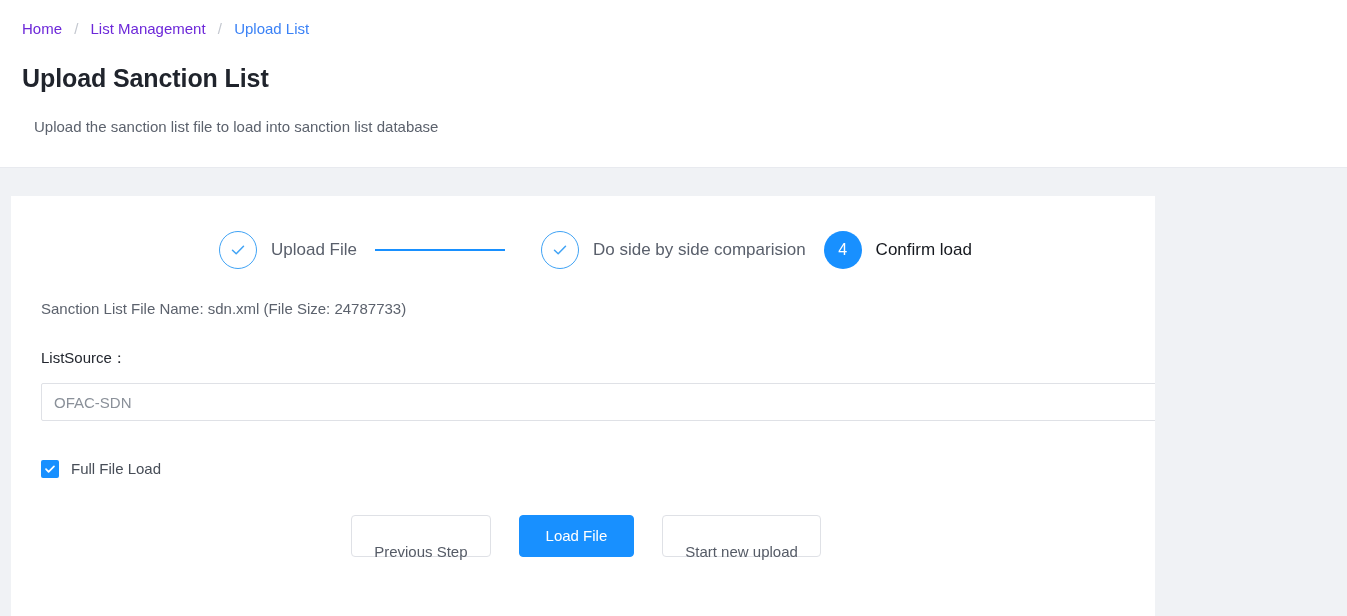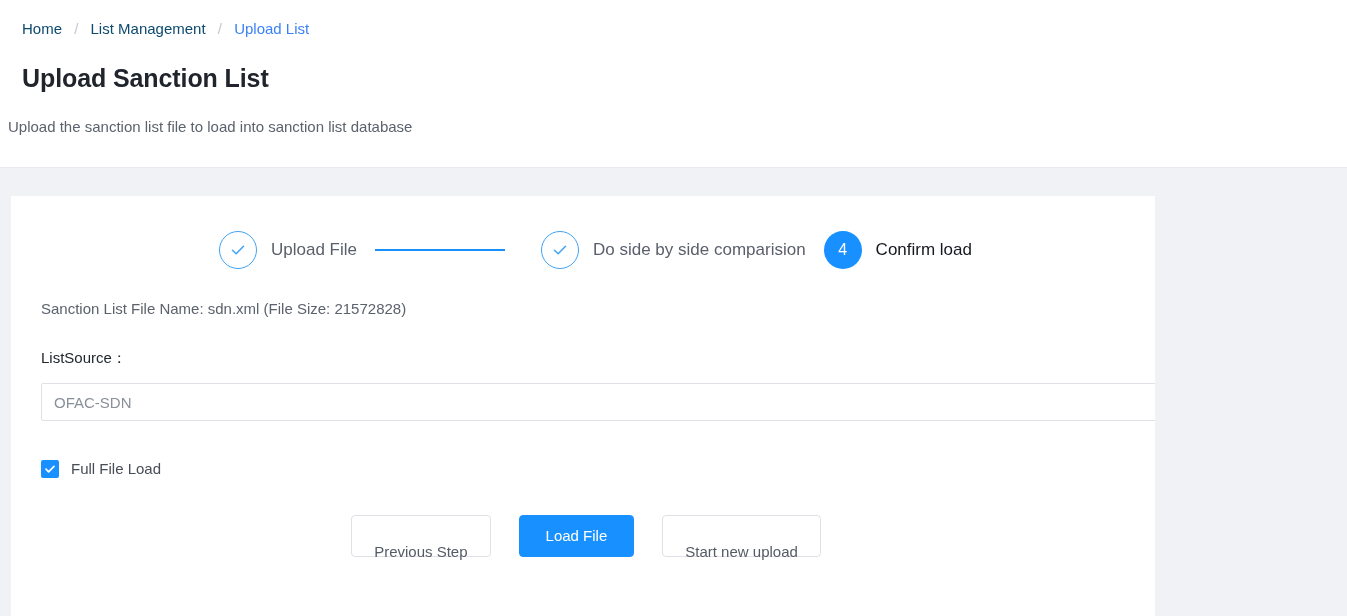--- a/index.html
+++ b/index.html
@@ -20,35 +20,35 @@
     border-bottom: 1px solid #e8eaef;
     position: relative;
   }
   .breadcrumb {
     padding-left: 22px;
     font-size: 15px;
     line-height: 22px;
     color: #9499a3;
     white-space: nowrap;
   }
-  .breadcrumb .crumb { color: #0c4a6e; }
+  .breadcrumb .crumb { color: #6d28d9; }
   .breadcrumb .crumb.current { color: #3b82f6; }
   .breadcrumb .sep { color: #c3c7cf; padding: 0 8px; }
 
   .page-title {
     padding-left: 22px;
     margin-top: 22px;
     font-size: 25px;
     font-weight: bold;
     color: #20242c;
     letter-spacing: -0.1px;
     line-height: 32px;
   }
   .page-desc {
-    padding-left: 8px;
+    padding-left: 34px;
     margin-top: 22px;
     font-size: 15px;
     color: #5c626d;
     line-height: 22px;
   }
 
   
   .body-area {
     background: #f0f2f5;
     height: 448px;
@@ -242,21 +242,21 @@
 
       <div class="step-gap"></div>
 
       <div class="step">
         <div class="step-icon active">4</div>
         <div class="step-label active">Confirm load</div>
       </div>
 
     </div>
 
-    <div class="file-info">Sanction List File Name: sdn.xml (File Size: 21572828)</div>
+    <div class="file-info">Sanction List File Name: sdn.xml (File Size: 24787733)</div>
 
     <div class="field-label">ListSource：</div>
 
     <input class="text-input" type="text" value="OFAC-SDN" style="">
 
     <div class="checkbox-row">
       <div class="checkbox">
         <svg width="12" height="12" viewBox="0 0 12 12">
             <path d="M2 6.2 L4.6 8.8 L10 3.3" fill="none" stroke="#ffffff" stroke-width="1.7" stroke-linecap="round" stroke-linejoin="round"></path>
           </svg>

